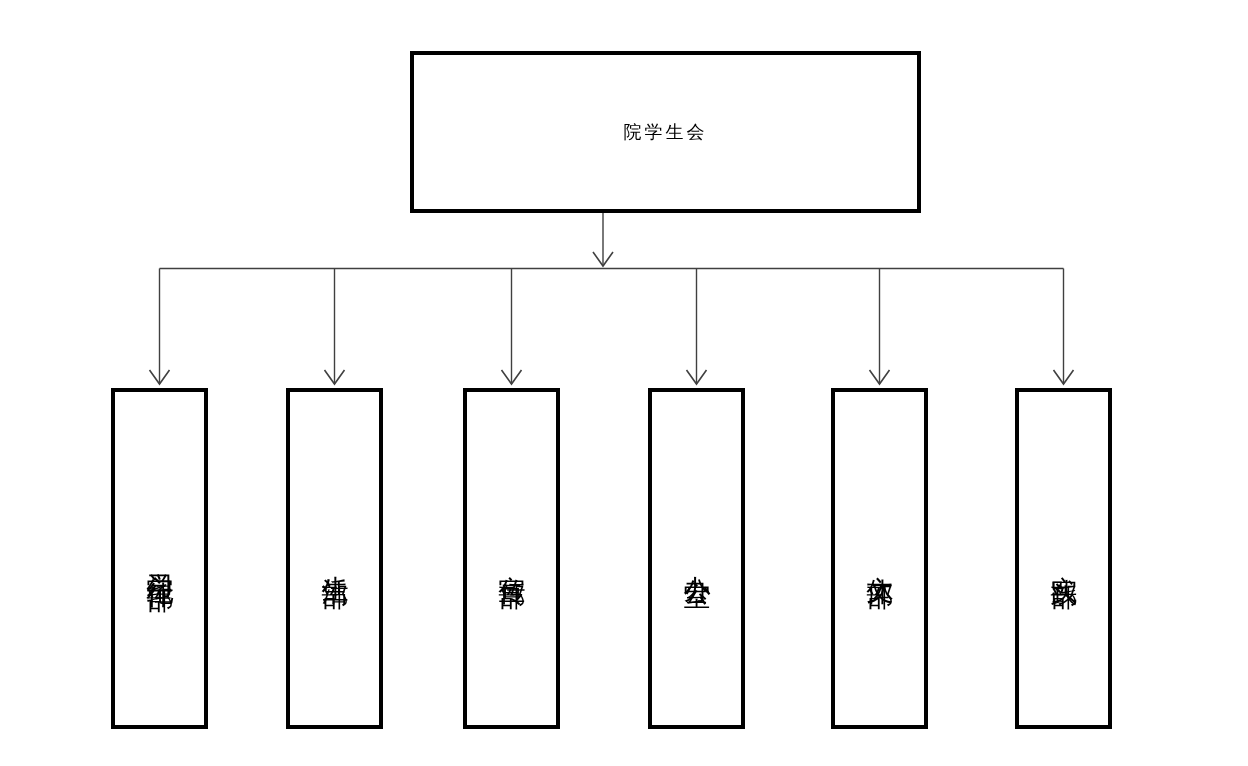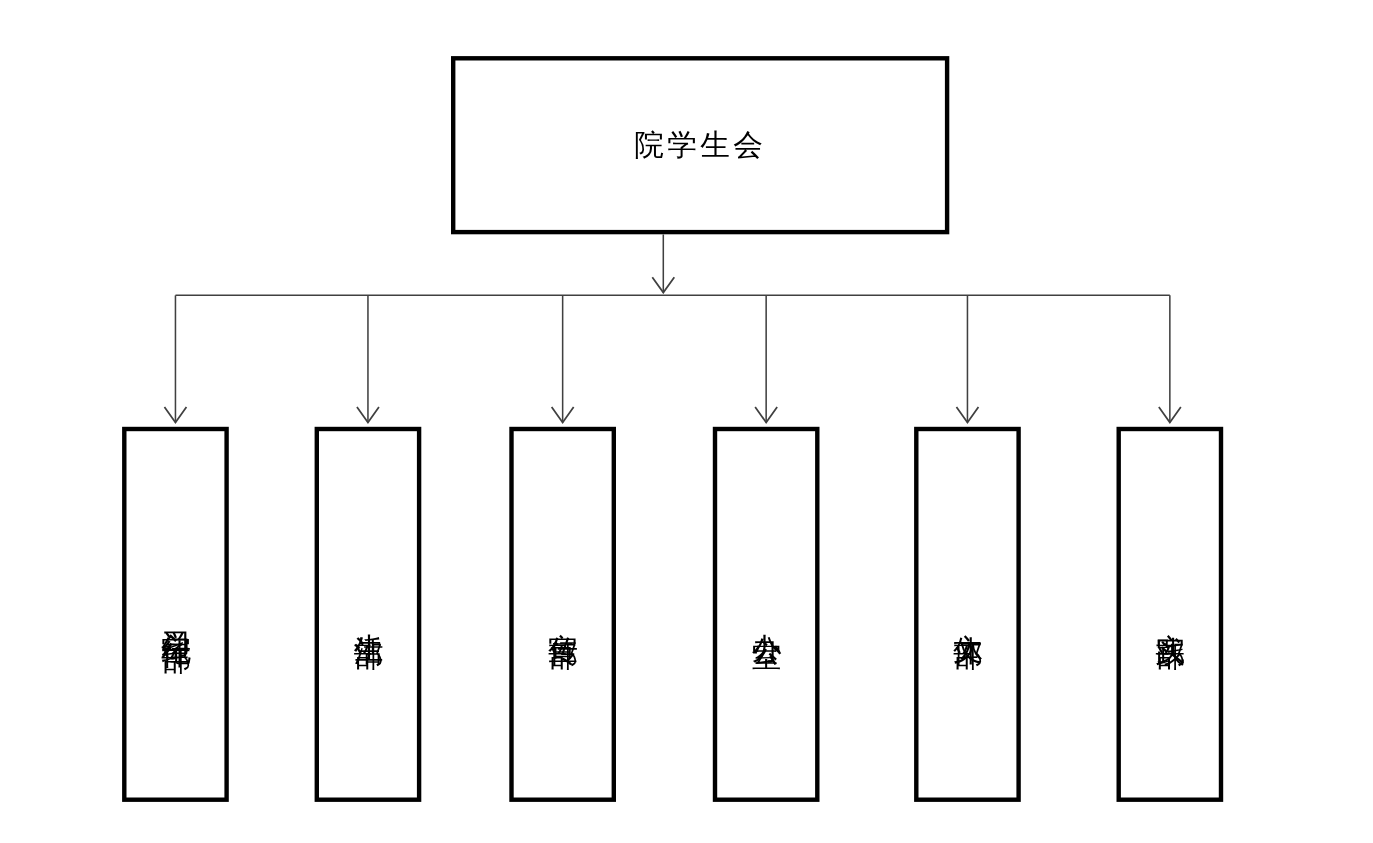--- a/index.html
+++ b/index.html
@@ -20,29 +20,29 @@
     position: absolute;
     left: 0;
     top: 0;
     width: 1248px;
     height: 766px;
   }
   .root-box {
     position: absolute;
     left: 410px;
     top: 51px;
-    width: 453px;
+    width: 511px;
     height: 162px;
     border: 4px solid #000000;
     box-sizing: border-box;
     background: #ffffff;
     display: flex;
     align-items: center;
     justify-content: center;
-    font-size: 27px;
+    font-size: 18px;
     letter-spacing: 3px;
   }
   .dept-box {
     position: absolute;
     top: 388px;
     width: 97px;
     height: 341px;
     border: 4px solid #000000;
     box-sizing: border-box;
     background: #ffffff;

